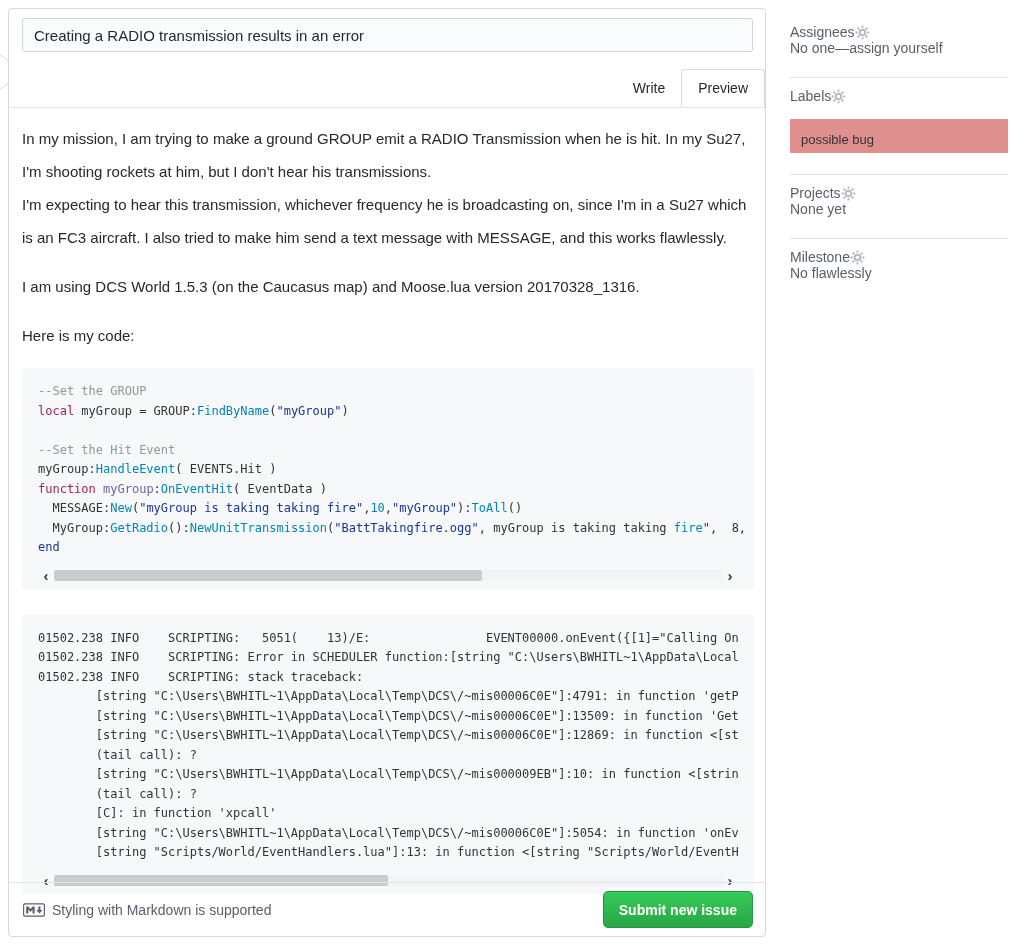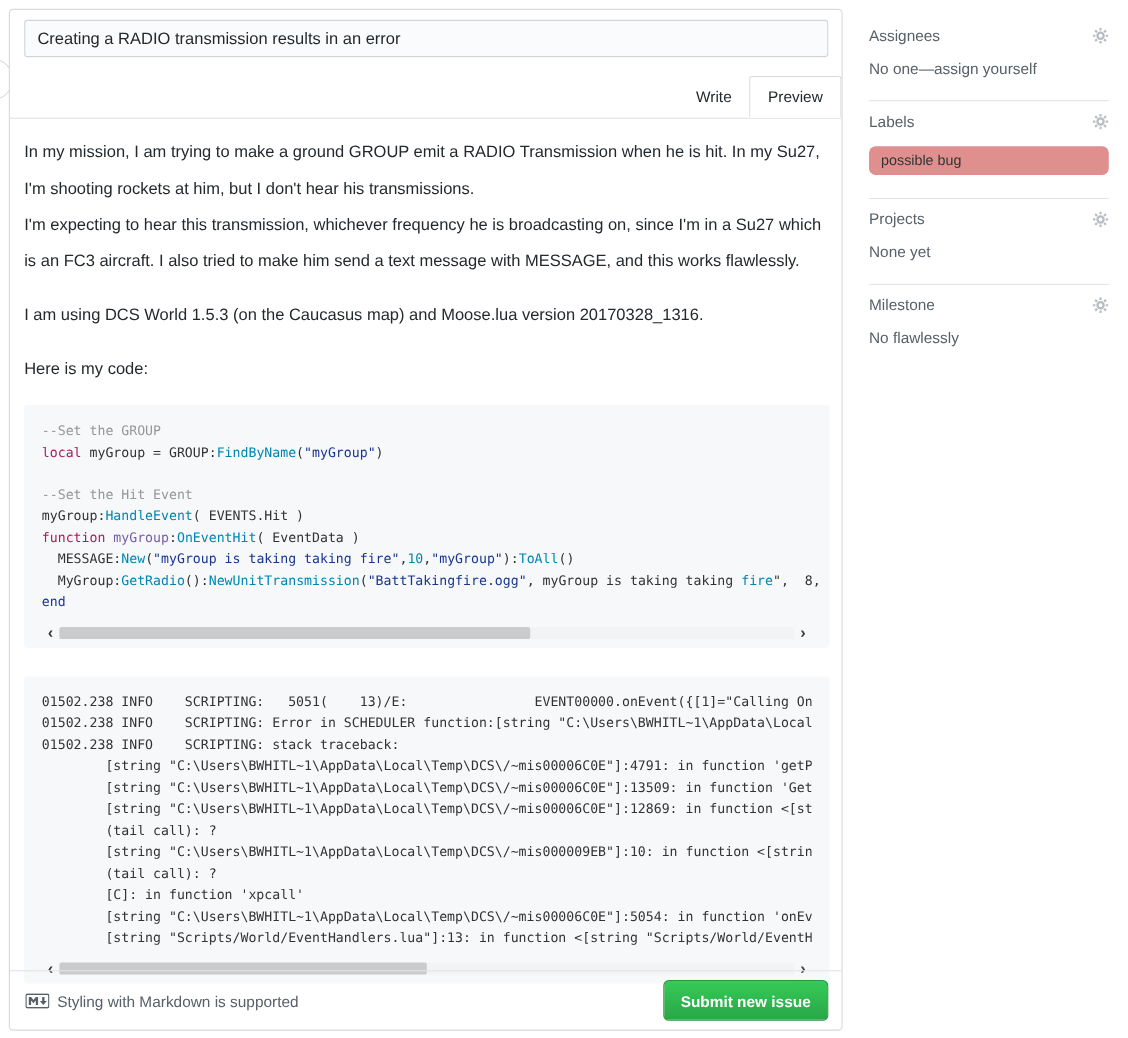--- a/index.html
+++ b/index.html
@@ -53,25 +53,25 @@
     align-items:center; font-size:14px; color:#586069; cursor:pointer; }
   .submit-btn { position:absolute; right:12px; top:8px; height:37px; padding:0 15px;
     background:linear-gradient(#36ca58,#28a745); border:1px solid #25953f;
     border-radius:5px; color:#fff; font-family:"Liberation Sans", sans-serif;
     font-size:14px; font-weight:bold; cursor:pointer; }
 
   .sidebar { position:absolute; left:790px; top:14px; width:218px; }
   .sb-section { padding:10px 0 21px; border-bottom:1px solid #e1e4e8; }
   .sb-section.last { border-bottom:none; }
   .sb-title { font-size:14px; color:#586069; display:flex;
-    justify-content:space-between; align-items:center; }
+    align-items:center; }
   .gear { cursor:pointer; display:inline-flex; }
-  .sb-value { font-size:14px; color:#586069; margin-top:14px; }
+  .sb-value { font-size:14px; color:#586069; }
   .label-chip { margin-top:15px; background:#e08f8f; color:#333;
-    font-size:13px; line-height:16px; padding:5px 0 5px 11px; border-radius:6px;
+    font-size:13px; line-height:16px; padding:13px 0 5px 11px; border-radius:1px;
     cursor:pointer; }
 </style>
 </head>
 <body>
 
 <div class="edge-artifact"></div>
 
 <div class="main-panel">
 
   <input class="title-input" value="Creating a RADIO transmission results in an error" style="">

